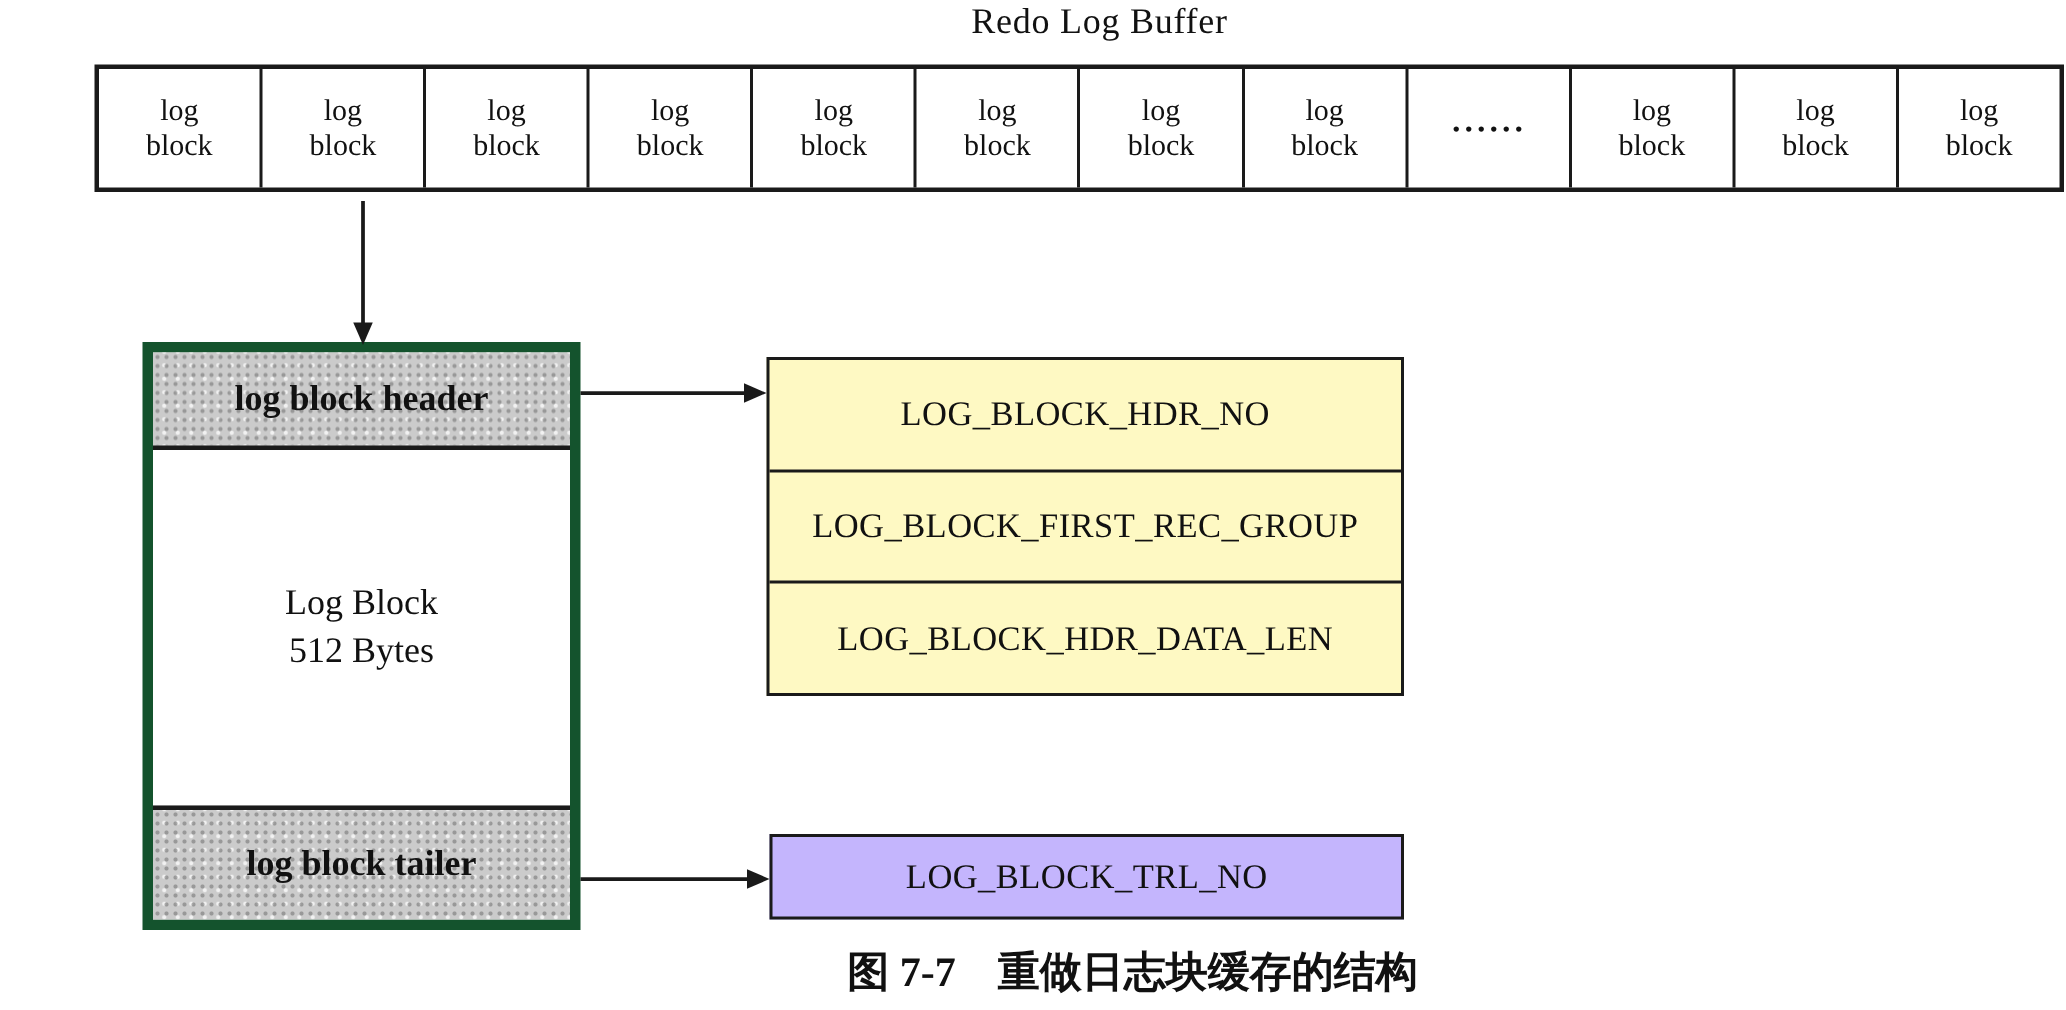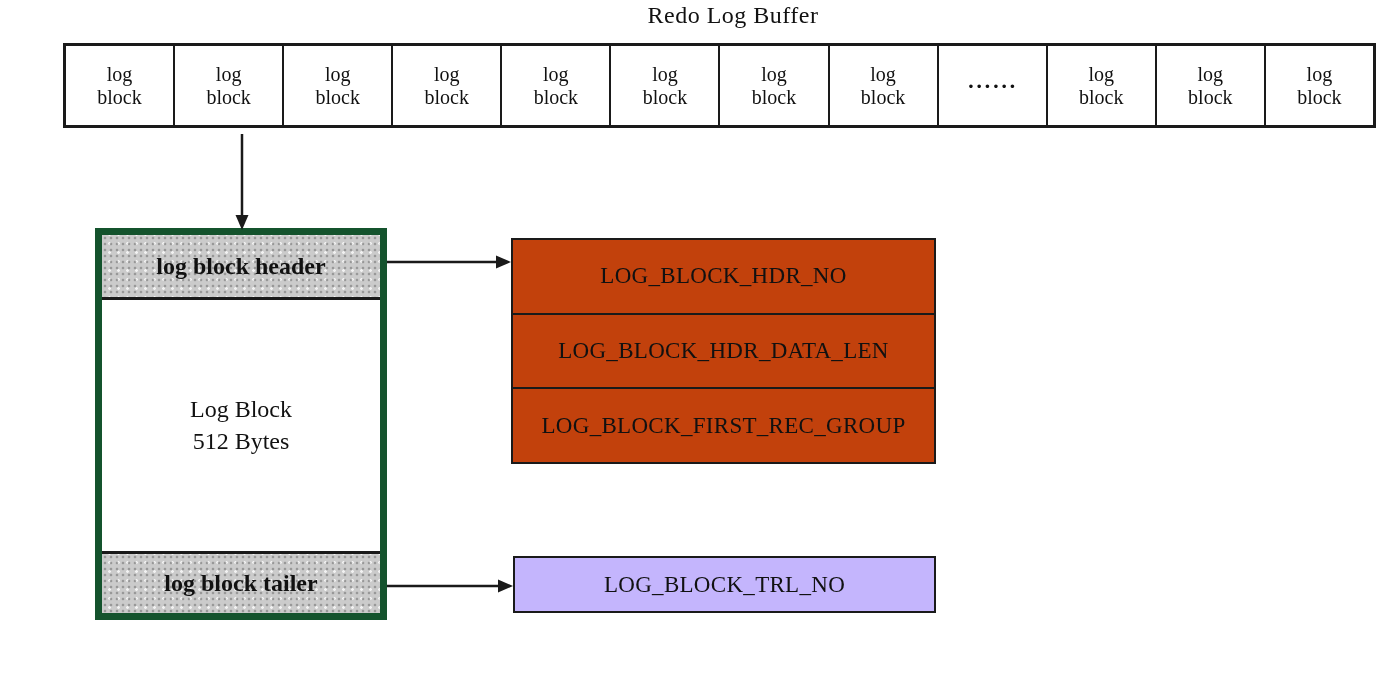--- a/index.html
+++ b/index.html
@@ -54,21 +54,21 @@
     display: flex; flex-direction: column;
     background: #ffffff;
   }
   .lb-header, .lb-tailer {
     box-sizing: border-box;
     display: flex; align-items: center; justify-content: center;
     font-weight: bold;
     font-size: 24px;
   }
   .lb-header { height: 65px; border-bottom: 3px solid #1a1a1a; }
-  .lb-tailer { height: 62px; border-top: 3px solid #1a1a1a; }
+  .lb-tailer { height: 76px; border-top: 3px solid #1a1a1a; }
   .lb-body {
     flex: 1;
     display: flex; align-items: center; justify-content: center;
     text-align: center;
     font-size: 24px;
     line-height: 1.3;
   }
   .shade {
     background-color: #cbcbcb;
     background-image:
@@ -78,21 +78,21 @@
     background-position: 0 0, 3px 4px;
   }
 
   
   .fields {
     position: absolute;
     left: 483px; top: 238px; width: 425px; height: 226px;
     box-sizing: border-box;
     border: 2px solid #1a1a1a;
     display: flex; flex-direction: column;
-    background: #c2410c;
+    background: #fef9c3;
   }
   .field-row {
     flex: 1;
     border-bottom: 2px solid #1a1a1a;
     display: flex; align-items: center; justify-content: center;
     font-size: 23px;
     letter-spacing: 0.3px;
   }
   .field-row:last-child { border-bottom: none; }
 
@@ -193,24 +193,24 @@
     <div class="lb-tailer shade">
       <span>log block tailer</span>
     </div>
   </div>
 
   <div class="fields">
     <div class="field-row">
         <span>LOG_BLOCK_HDR_NO</span>
       </div>
     <div class="field-row">
+        <span>LOG_BLOCK_FIRST_REC_GROUP</span>
+      </div>
+    <div class="field-row">
         <span>LOG_BLOCK_HDR_DATA_LEN</span>
-      </div>
-    <div class="field-row">
-        <span>LOG_BLOCK_FIRST_REC_GROUP</span>
       </div>
   </div>
 
   <div class="trl-box">
     <span>LOG_BLOCK_TRL_NO</span>
   </div>
 
   <svg class="arrows" viewBox="0 0 1377 673" xmlns="http://www.w3.org/2000/svg">
     <g stroke="#1a1a1a" fill="#1a1a1a">
       <line x1="214" y1="134" x2="214" y2="218" stroke-width="2.5"></line>
@@ -219,14 +219,15 @@
     <g stroke="#1a1a1a" fill="#1a1a1a">
       <line x1="359" y1="262" x2="471" y2="262" stroke-width="2.5"></line>
       <polygon points="483,262 468,255.5 468,268.5" stroke="none"></polygon>
     </g>
     <g stroke="#1a1a1a" fill="#1a1a1a">
       <line x1="359" y1="586" x2="473" y2="586" stroke-width="2.5"></line>
       <polygon points="485,586 470,579.5 470,592.5" stroke="none"></polygon>
     </g>
   </svg>
 
+  <div class="caption">图 7-7　重做日志块缓存的结构</div>
 
 </div>
 
 </body></html>

